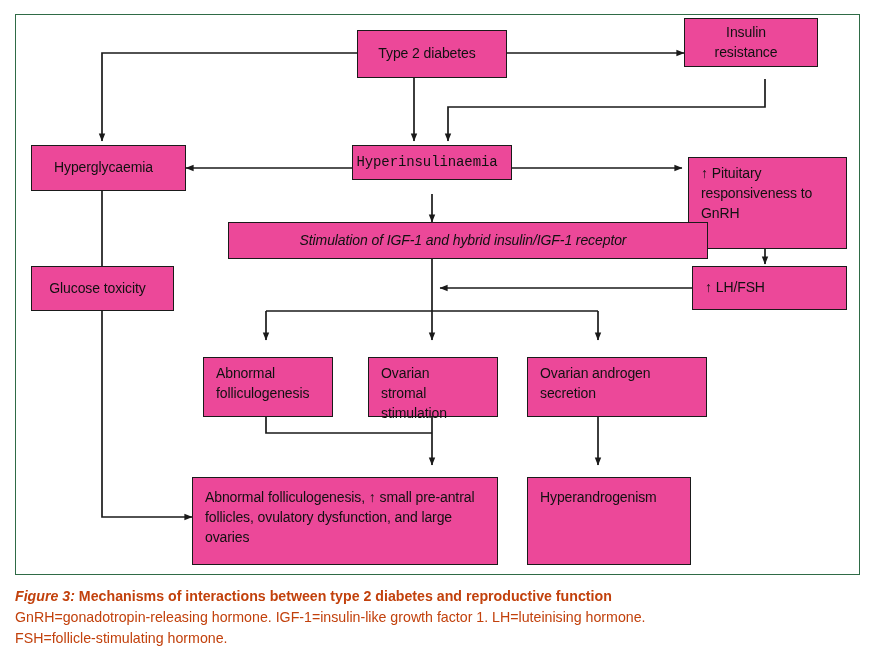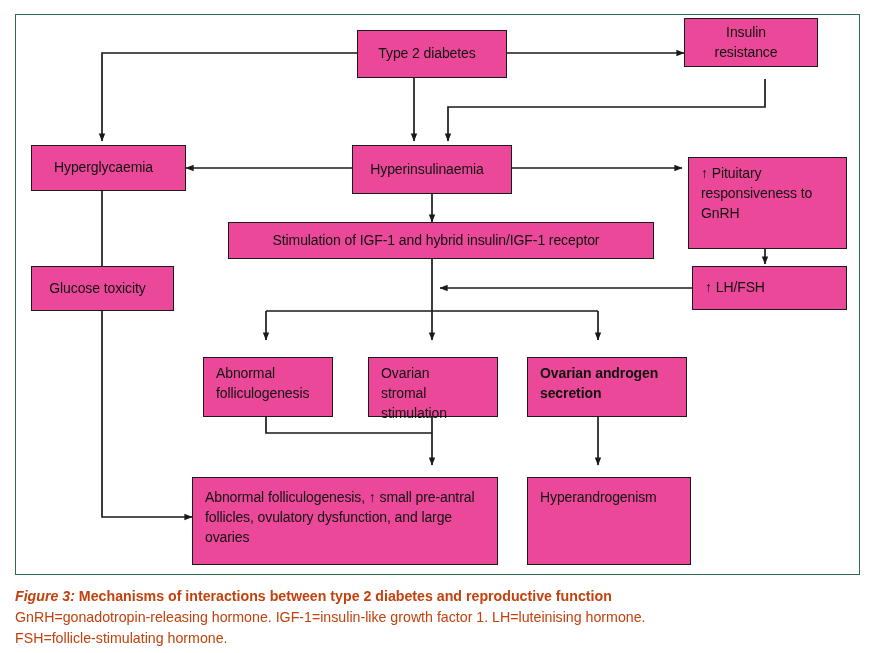--- a/index.html
+++ b/index.html
@@ -186,49 +186,49 @@
     </div>
 
     <div class="node center-all" style="left:684px; top:18px; width:134px; height:49px;">
       <span>Insulin resistance</span>
     </div>
 
     <div class="node center-all" style="left:31px; top:145px; width:155px; height:46px;">
       <span>Hyperglycaemia</span>
     </div>
 
-    <div class="node center-all" style="left:352px; top:145px; width:160px; height:49px;">
+    <div class="node center-all" style="left:352px; top:145px; width:160px; height:35px;font-family:Liberation Mono, monospace;">
       <span>Hyperinsulinaemia</span>
     </div>
 
     <div class="node top-align" style="left:688px; top:145px; width:159px; height:92px;">
       <span>↑ Pituitary responsiveness to GnRH</span>
     </div>
 
-    <div class="node center-all" style="left:228px; top:222px; width:426px; height:37px;">
+    <div class="node center-all" style="left:228px; top:222px; width:480px; height:37px;font-style:italic;">
       <span>Stimulation of IGF-1 and hybrid insulin/IGF-1 receptor</span>
     </div>
 
     <div class="node center-all" style="left:31px; top:266px; width:143px; height:45px;">
       <span>Glucose toxicity</span>
     </div>
 
     <div class="node center-v" style="left:692px; top:266px; width:155px; height:44px;">
       <span>↑ LH/FSH</span>
     </div>
 
     <div class="node top-align" style="left:203px; top:345px; width:130px; height:60px;">
       <span>Abnormal folliculogenesis</span>
     </div>
 
     <div class="node top-align" style="left:368px; top:345px; width:130px; height:60px;">
       <span>Ovarian stromal stimulation</span>
     </div>
 
-    <div class="node top-align" style="left:527px; top:345px; width:160px; height:60px;font-weight:bold;">
+    <div class="node top-align" style="left:527px; top:345px; width:180px; height:60px;">
       <span>Ovarian androgen secretion</span>
     </div>
 
     <div class="node top-align" style="left:192px; top:465px; width:306px; height:88px; padding-top:10px;">
       <span>Abnormal folliculogenesis, ↑ small pre-antral follicles, ovulatory dysfunction, and large ovaries</span>
     </div>
 
     <div class="node top-align" style="left:527px; top:465px; width:164px; height:88px; padding-top:10px;">
       <span>Hyperandrogenism</span>
     </div>

